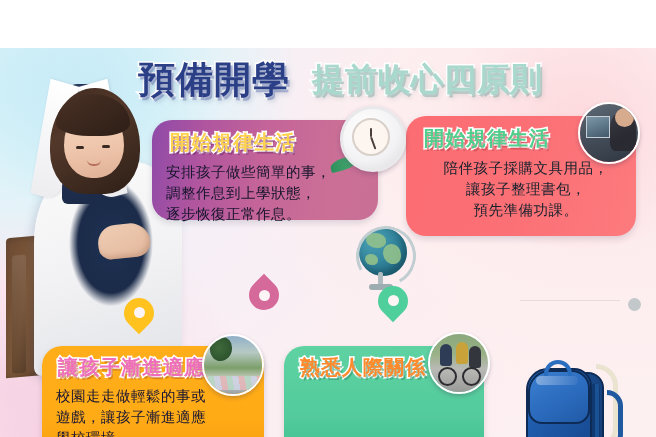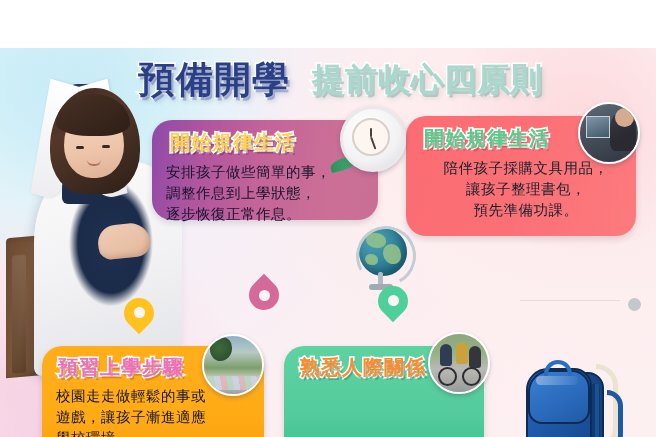--- a/index.html
+++ b/index.html
@@ -590,21 +590,21 @@
   <div class="pin" style="left:378px;top:238px;">
     <div class="pin-body" style="background:#4ecf9b;"></div>
     <div class="pin-hole"></div>
   </div>
   <div class="pin" style="left:124px;top:250px;">
     <div class="pin-body" style="background:#ffc21f;"></div>
     <div class="pin-hole"></div>
   </div>
 
   <div class="card" id="card3">
-    <div class="card-title" style="position:absolute;left:16px;top:11px;">預習上學步驟</div>
+    <div class="card-title" style="position:absolute;left:16px;top:11px;">讓孩子漸進適應</div>
     <div class="card-body" style="position:absolute;left:14px;top:40px;width:200px;">校園走走做輕鬆的事或
 遊戲，讓孩子漸進適應
 學校環境。</div>
     <div class="card-photo" style="left:160px;top:-12px;width:58px;height:58px;">
       <div class="ph-park">
         <div class="tree"></div>
         <div class="path"></div>
       </div>
     </div>
   </div>

